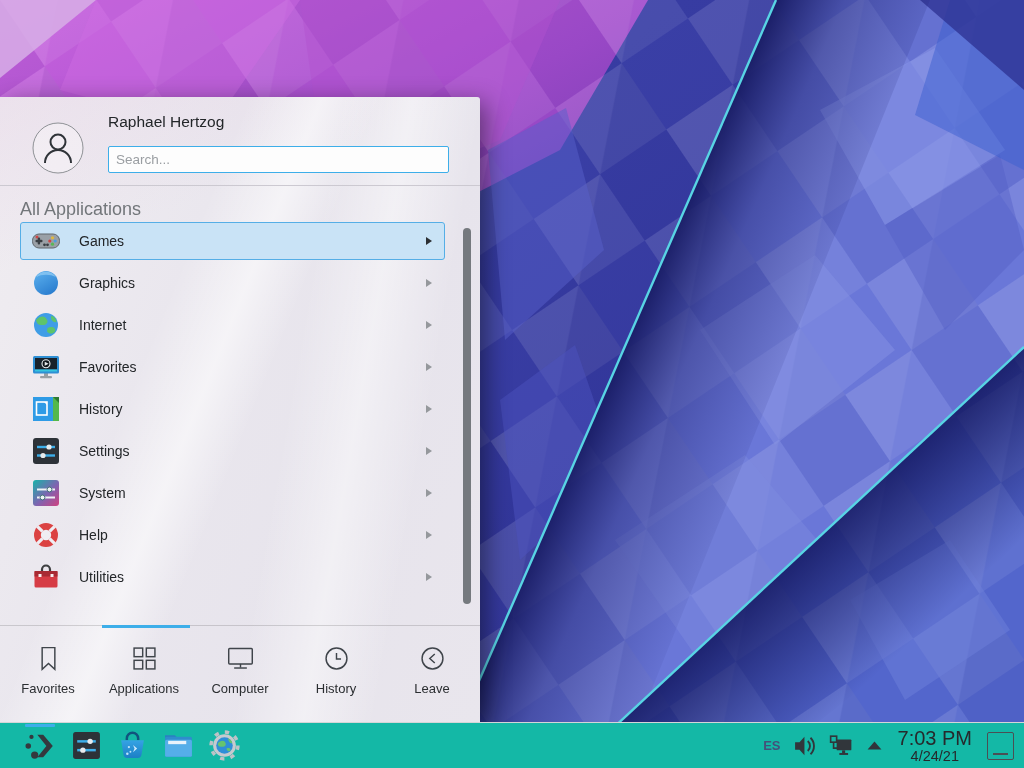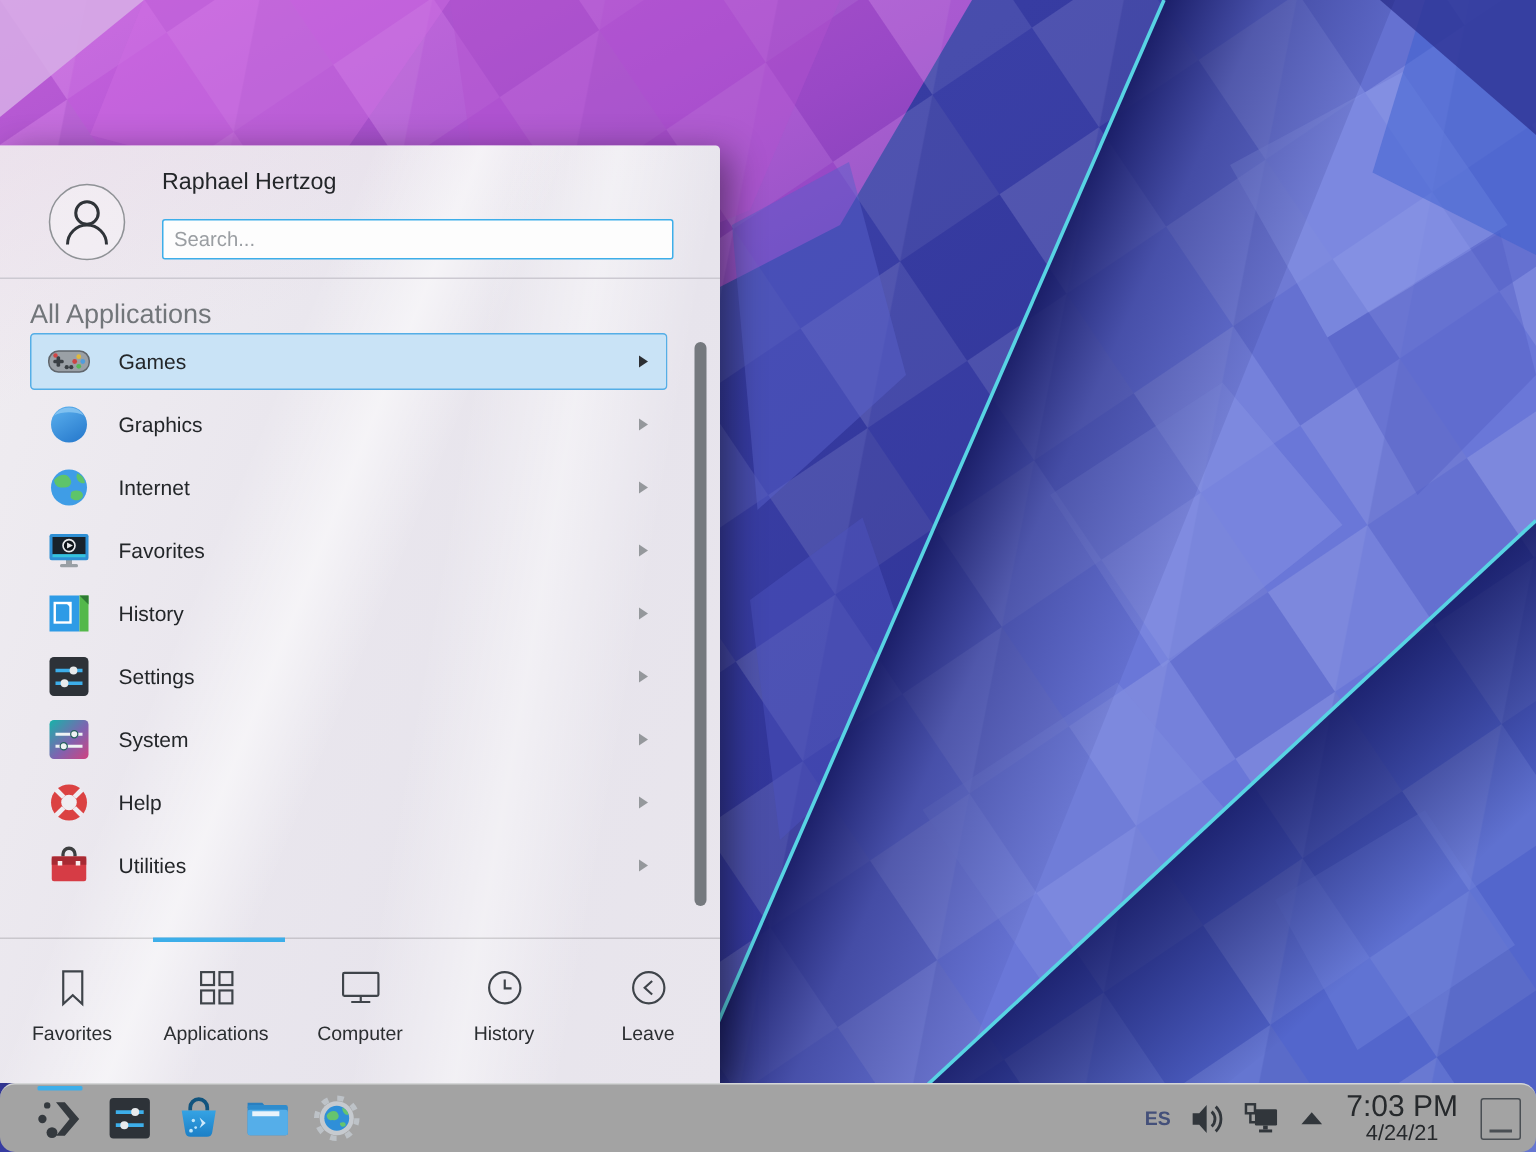--- a/index.html
+++ b/index.html
@@ -36,22 +36,22 @@
   .menu-item.selected .mi-arrow{border-left-color:#2c2f33;}
   .scrollbar{position:absolute;right:9px;top:131px;width:8px;height:376px;border-radius:4px;background:#75797e;cursor:pointer;}
   .footer-divider{position:absolute;left:0;right:0;top:528px;height:1px;background:rgba(0,0,0,.14);}
   .tab-indicator{position:absolute;left:102px;top:528px;width:88px;height:3px;background:#3daee9;}
   .menu-tabs{position:absolute;left:0;right:0;top:532px;bottom:0;display:flex;}
   .tab{flex:1;display:flex;flex-direction:column;align-items:center;cursor:pointer;}
   .tab svg{margin-top:15px;}
   .tab-label{margin-top:8px;font-size:13px;color:#2b2e31;}
 
   
-  .panel{position:absolute;left:0;right:0;bottom:0;height:46px;background:#a3a3a3;
-    border-top:1px solid #d4d6d7;box-sizing:border-box;display:flex;align-items:center;padding:0 10px 0 17px;border-radius:10px;}
+  .panel{position:absolute;left:0;right:0;bottom:0;height:46px;background:#14b8a6;
+    border-top:1px solid #d4d6d7;box-sizing:border-box;display:flex;align-items:center;padding:0 10px 0 17px;}
   .task-btn{position:relative;width:46px;height:45px;display:flex;align-items:center;justify-content:center;cursor:pointer;}
   .indicator{position:absolute;top:1px;left:8px;right:8px;height:3px;background:#3daee9;border-radius:1px;}
   .spacer{flex:1;}
   .tray{display:flex;align-items:center;gap:13px;}
   .kbd{font-size:13px;font-weight:bold;color:#44507a;cursor:pointer;}
   .tray-icon{display:flex;cursor:pointer;}
   .clock{text-align:center;color:#26292c;cursor:pointer;margin:0 2px;}
   .clock .time{font-size:20px;line-height:20px;}
   .clock .date{font-size:14.5px;line-height:16px;}
   .show-desktop{position:relative;width:27px;height:28px;border:1.5px solid #4a4f54;border-radius:2px;

